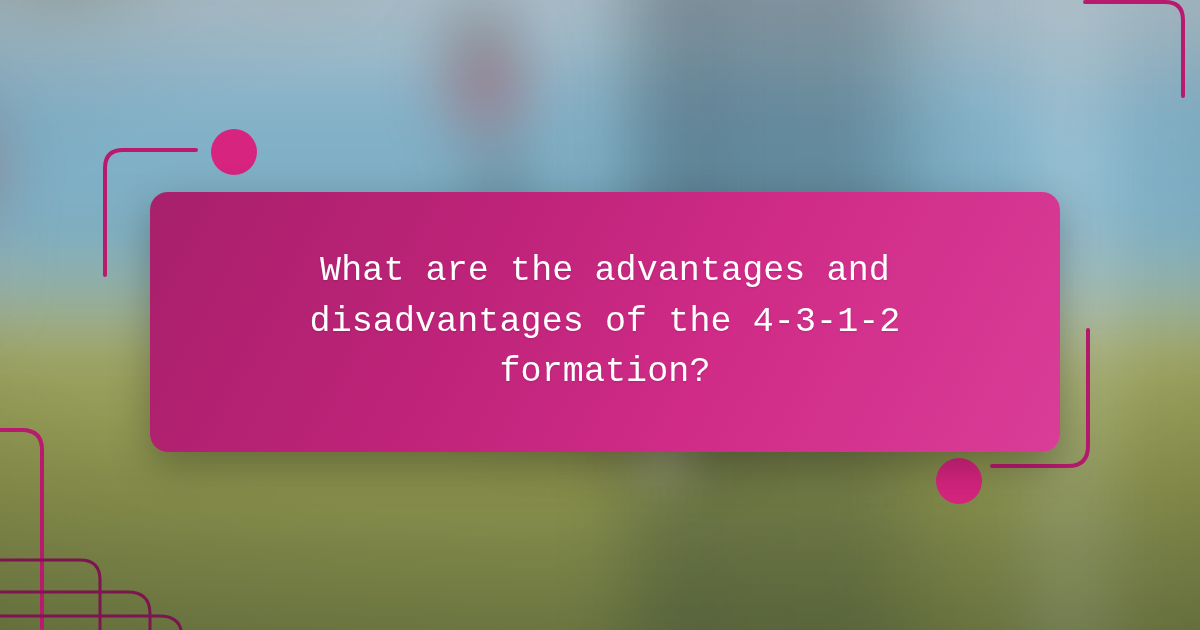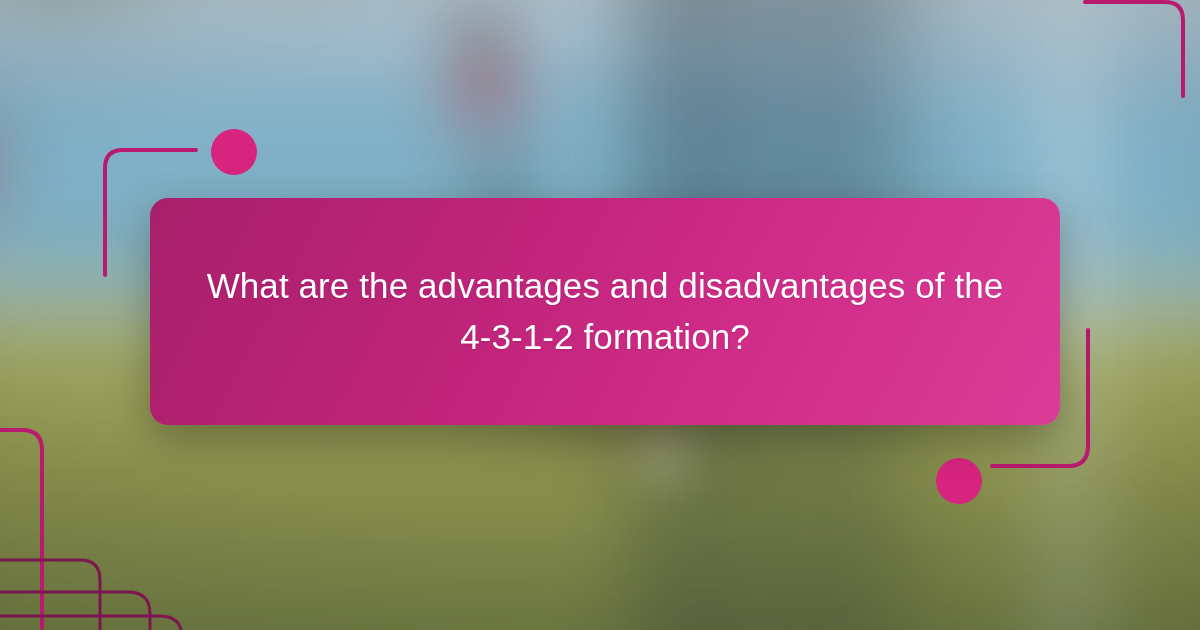--- a/index.html
+++ b/index.html
@@ -133,31 +133,32 @@
     border-radius: 50%;
     background: #d6247f;
   }
   .dot-top { left: 211px; top: 129px; width: 46px; height: 46px; }
   .dot-bottom { left: 936px; top: 458px; width: 46px; height: 46px; }
 
   
   .card {
     position: absolute;
     left: 150px;
-    top: 198px;
+    top: 192px;
     width: 910px;
-    height: 227px;
+    height: 260px;
     border-radius: 18px;
     background: linear-gradient(118deg, #a8206b 0%, #bd2378 34%, #cf2b87 62%, #d93d97 100%);
     box-shadow: 0 14px 40px rgba(0,0,0,0.28);
     display: flex;
     align-items: center;
     justify-content: center;
     box-sizing: border-box;
     padding: 0 46px;
+    font-family: Liberation Mono, monospace;
   }
   .card-title {
     margin: 0;
     color: #ffffff;
     font-size: 35px;
     line-height: 1.45;
     font-weight: 400;
     text-align: center;
     letter-spacing: 0.1px;
     text-shadow: 0 1px 2px rgba(0,0,0,0.12);

